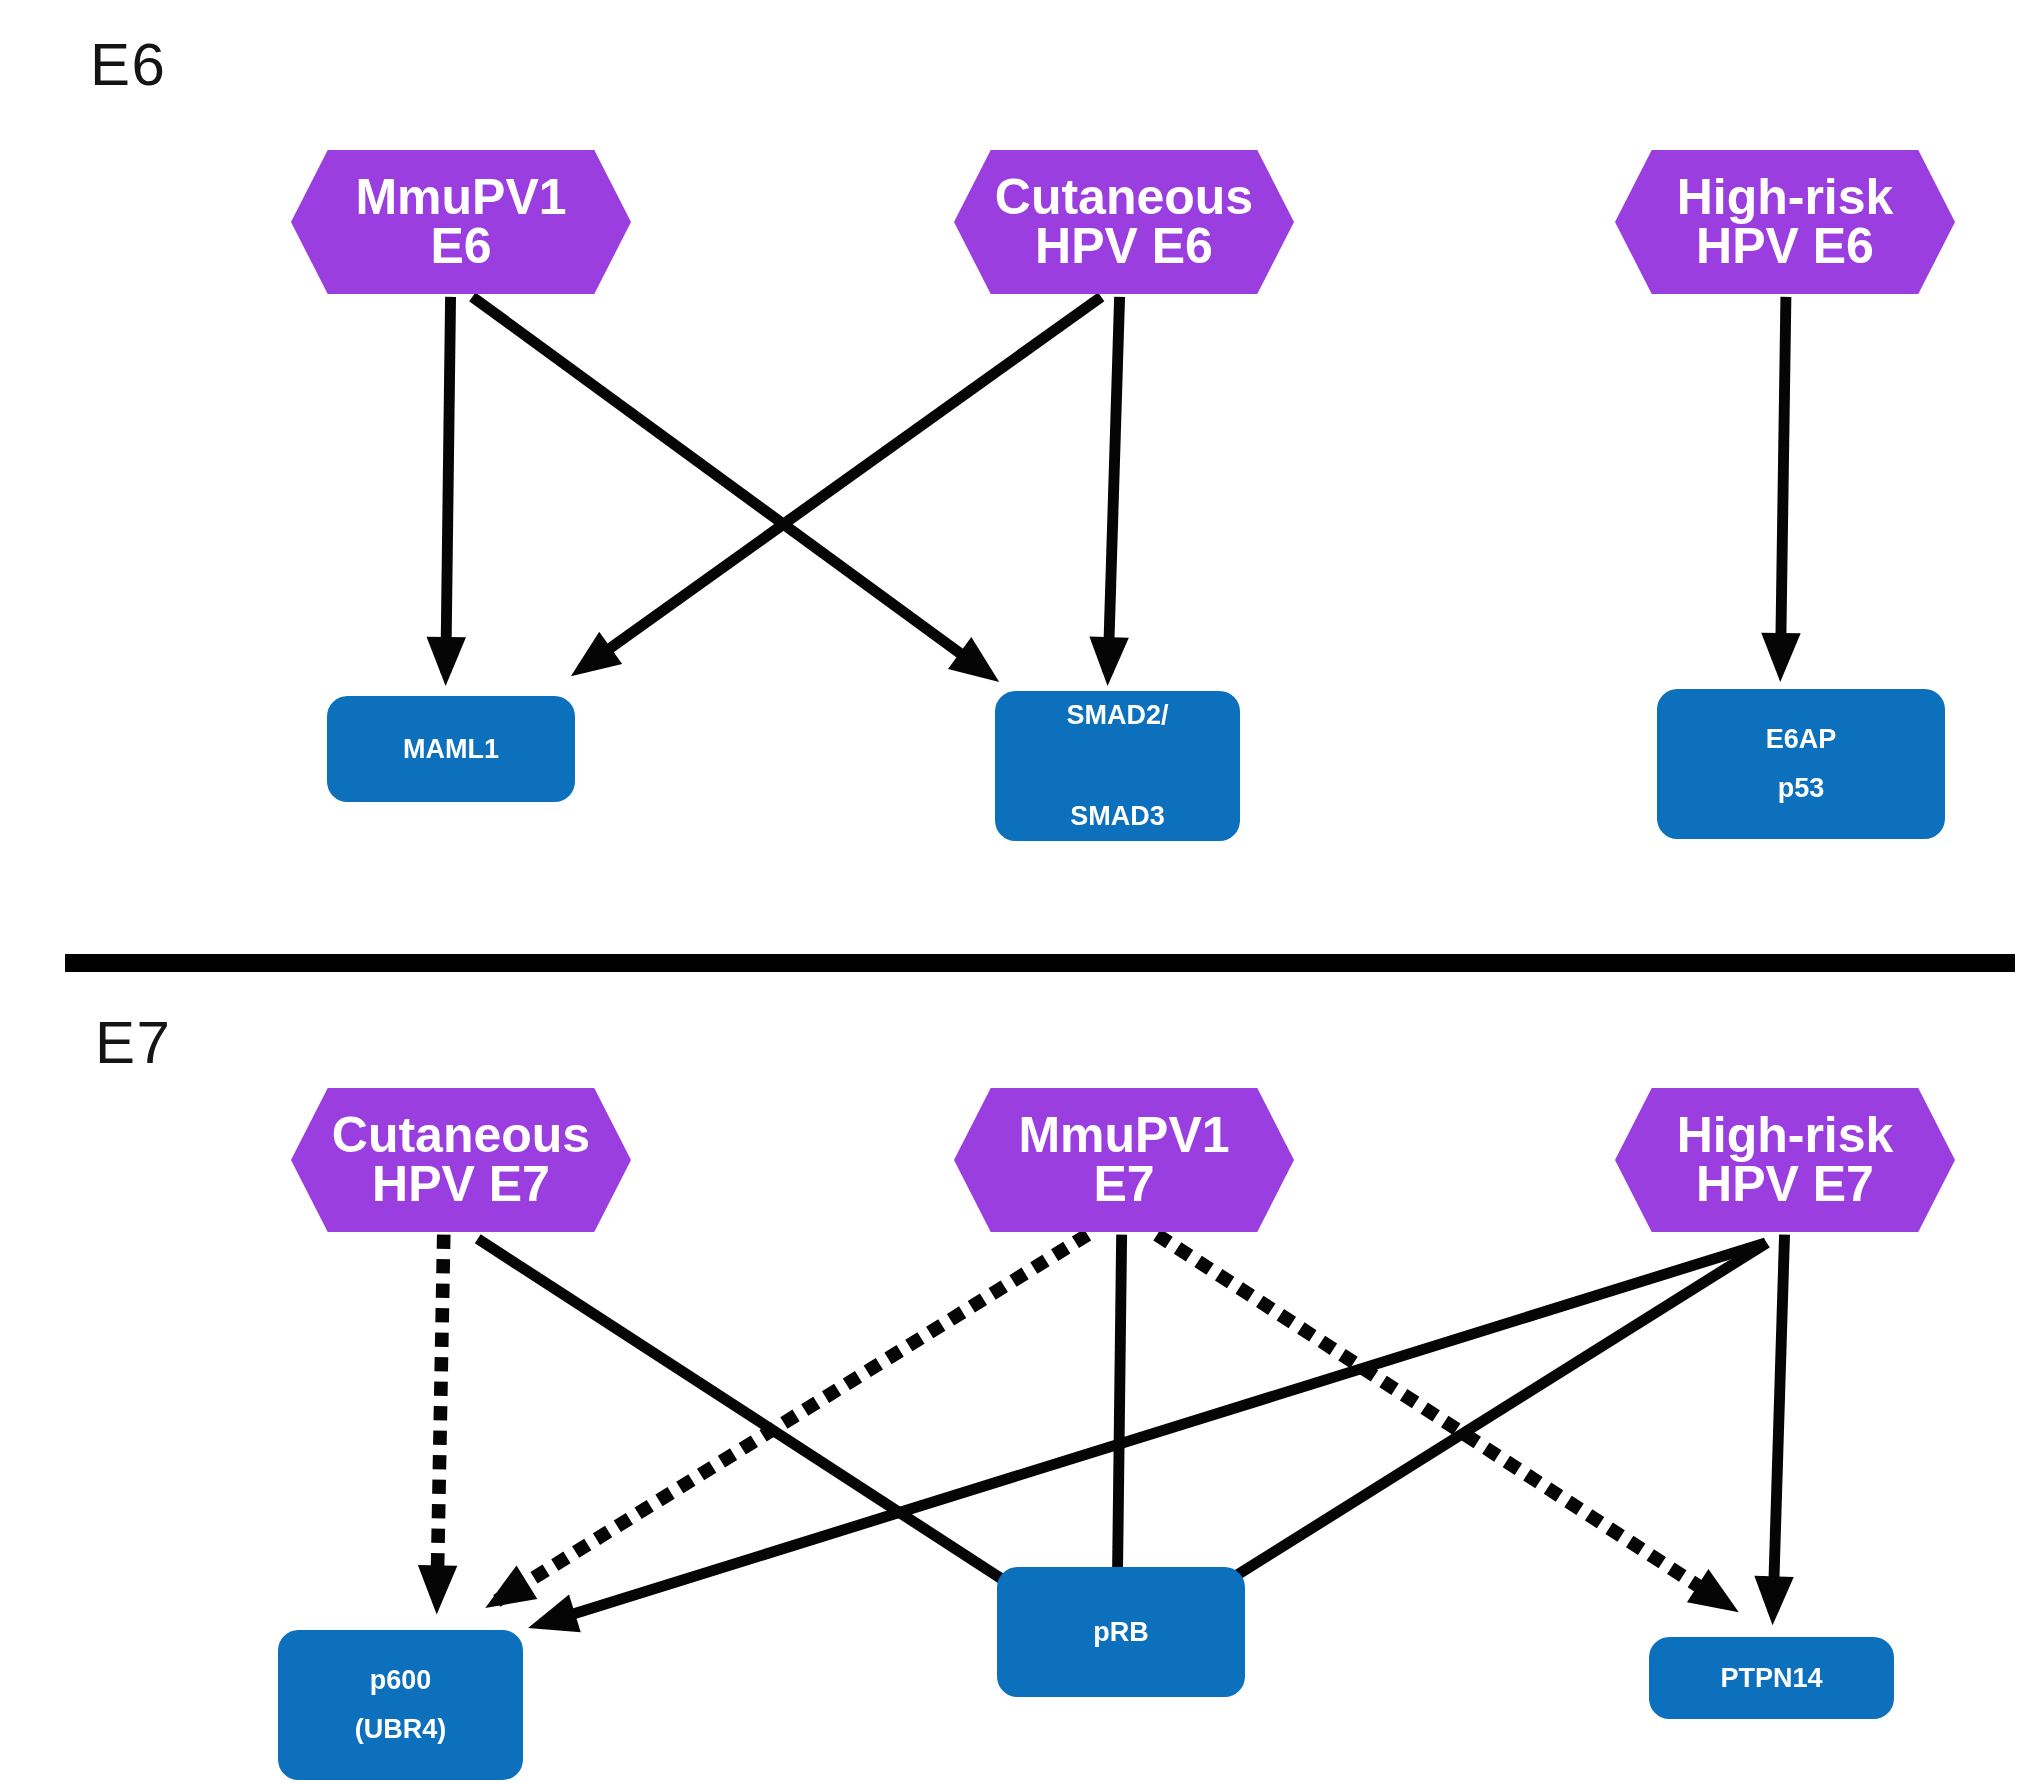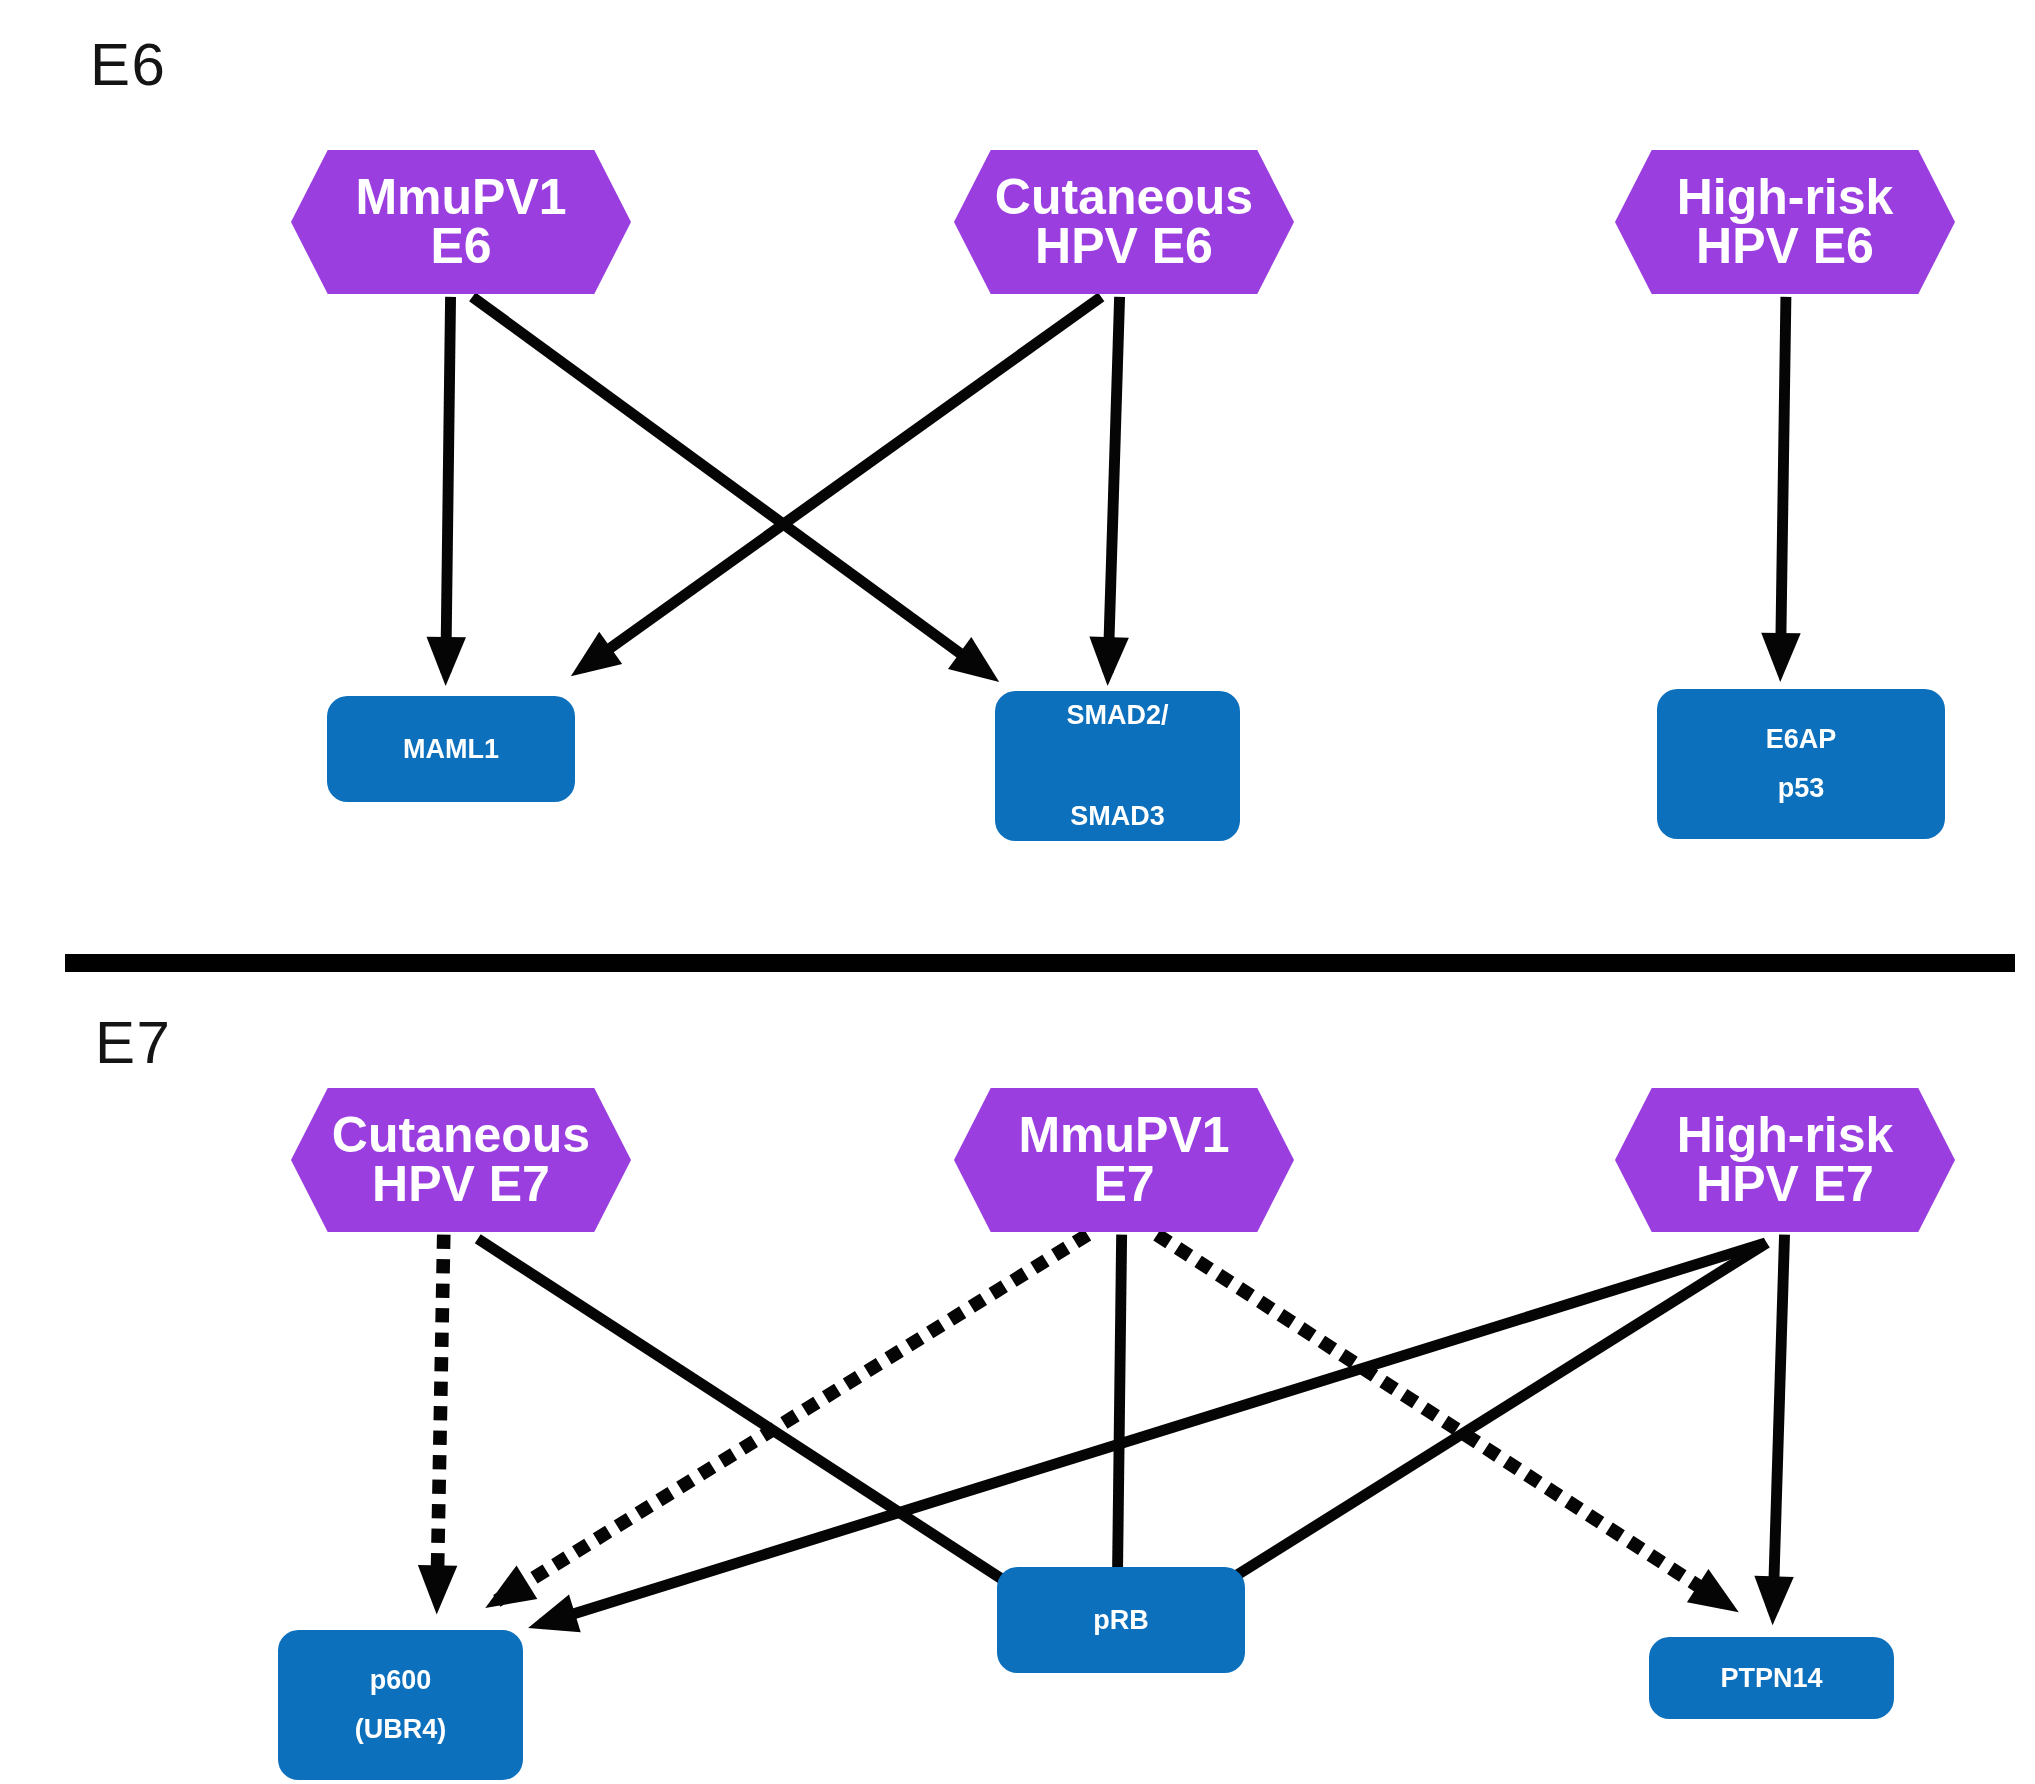--- a/index.html
+++ b/index.html
@@ -109,21 +109,21 @@
   </div>
   <div class="hex" style="left:1615px;top:1088px;">
     <span>High-risk</span>
     <span>HPV E7</span>
   </div>
 
   <div class="tbox" style="left:278px;top:1630px;width:245px;height:150px;">
     <span>p600</span>
     <span>(UBR4)</span>
   </div>
-  <div class="tbox" style="left:997px;top:1567px;width:248px;height:106px;">
+  <div class="tbox" style="left:997px;top:1567px;width:248px;height:130px;">
     <span>pRB</span>
     <span></span>
   </div>
   <div class="tbox" style="left:1649px;top:1637px;width:245px;height:82px;">
     <span>PTPN14</span>
     <span></span>
   </div>
 
 </div>
 

